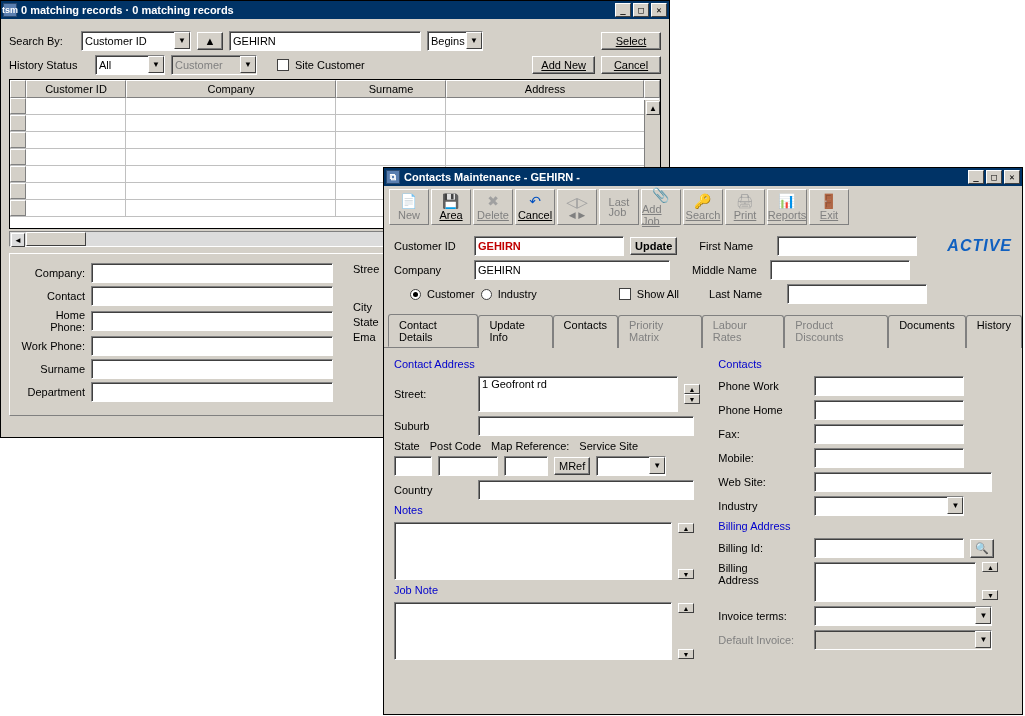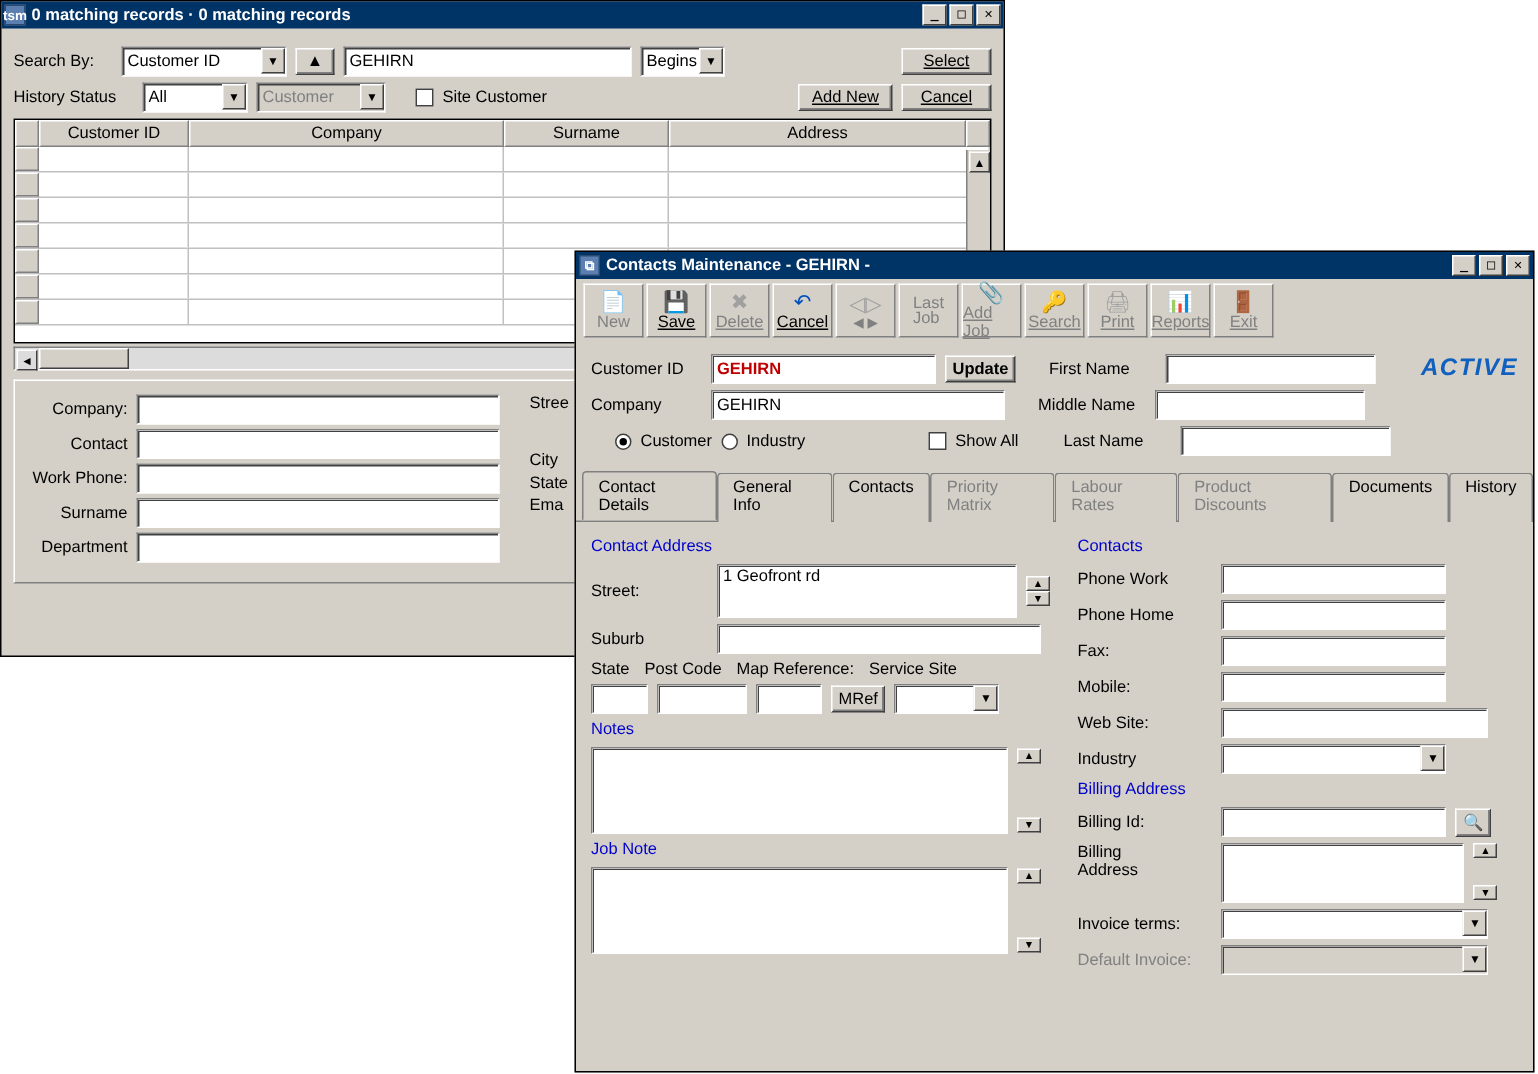--- a/index.html
+++ b/index.html
@@ -184,20 +184,24 @@
         <div>
           <div class="fld-row">
               <span class="fld-lab">Company:</span>
               <input class="input" style="width: 242px;">
             </div>
           <div class="fld-row">
               <span class="fld-lab">Contact</span>
               <input class="input" style="width: 242px;">
             </div>
           <div class="fld-row">
+              <span class="fld-lab">Home Phone:</span>
+              <input class="input" style="width: 242px;">
+            </div>
+          <div class="fld-row">
               <span class="fld-lab">Work Phone:</span>
               <input class="input" style="width: 242px;">
             </div>
           <div class="fld-row">
               <span class="fld-lab">Surname</span>
               <input class="input" style="width: 242px;">
             </div>
           <div class="fld-row">
               <span class="fld-lab">Department</span>
               <input class="input" style="width: 242px;">
@@ -233,21 +237,21 @@
     <span class="winbtn">✕</span>
   </div>
   <div class="body">
     <div class="toolbar">
       <div class="tbtn">
           <span class="glyph">📄</span>
           <span>New</span>
         </div>
       <div class="tbtn enabled">
           <span class="glyph" style="color:#c00">💾</span>
-          <u>Save</u>
+          <u>Area</u>
         </div>
       <div class="tbtn">
           <span class="glyph">✖</span>
           <u>Delete</u>
         </div>
       <div class="tbtn enabled">
           <span class="glyph" style="color:#0050c0">↶</span>
           <u>Cancel</u>
         </div>
       <div class="tbtn">
@@ -308,21 +312,21 @@
         <span class="checkbox"></span>
         <span>Show All</span>
         <span style="width:18px"></span>
         <span style="width:72px">Last Name</span>
         <input class="input" style="width: 140px;">
       </div>
     </div>
 
     <div class="tabs">
       <div class="tab active">Contact Details</div>
-      <div class="tab">General Info</div>
+      <div class="tab">Update Info</div>
       <div class="tab">Contacts</div>
       <div class="tab disabled">Priority Matrix</div>
       <div class="tab disabled">Labour Rates</div>
       <div class="tab disabled">Product Discounts</div>
       <div class="tab">Documents</div>
       <div class="tab">History</div>
     </div>
 
     <div class="tab-body">
       <div class="two-col">
@@ -350,20 +354,24 @@
           <div class="row">
             <input class="input" style="width: 38px;">
             <input class="input" style="width: 60px;">
             <input class="input" style="width: 44px;">
             <span class="btn small">MRef</span>
             <span class="combo-wrap" style="width:70px;">
               <input class="input combo" style="width: 70px;">
               <span class="combo-arrow">▼</span>
             </span>
           </div>
+          <div class="row">
+            <span class="flab">Country</span>
+            <input class="input" style="width: 216px;">
+          </div>
           <div class="section-head">Notes</div>
           <div class="row">
             <textarea class="input" style="width: 278px; height: 58px; resize: none;"></textarea>
             <div class="stepper">
                 <div>▲</div>
                 <div style="margin-top:36px">▼</div>
               </div>
           </div>
           <div class="section-head">Job Note</div>
           <div class="row">

